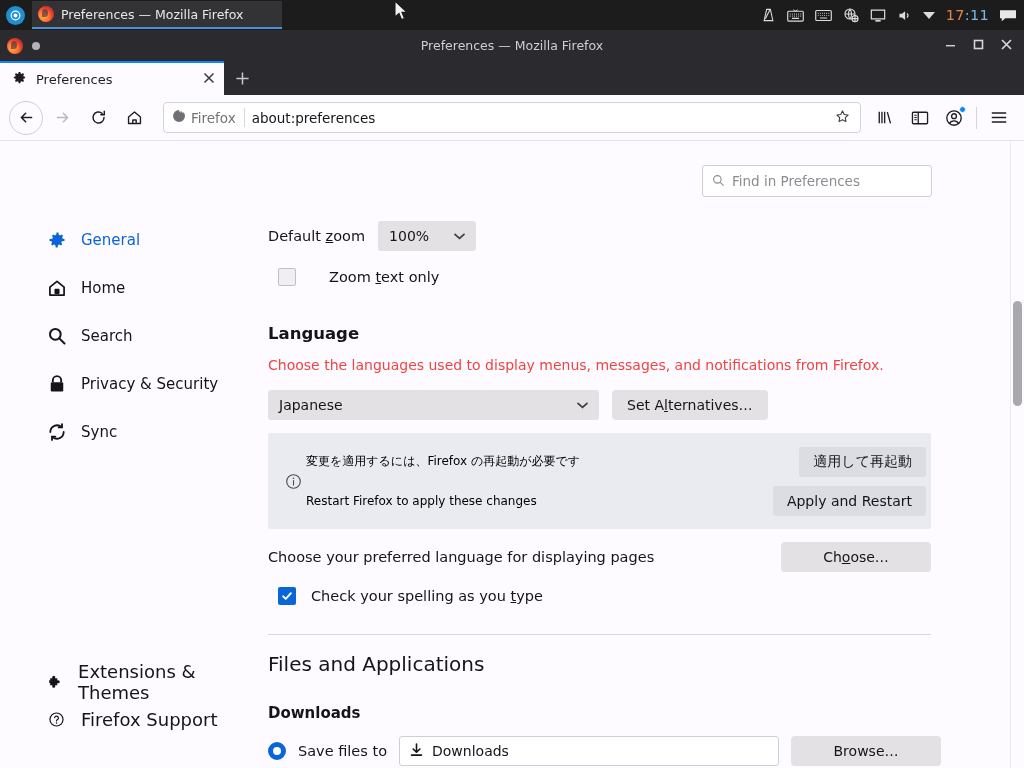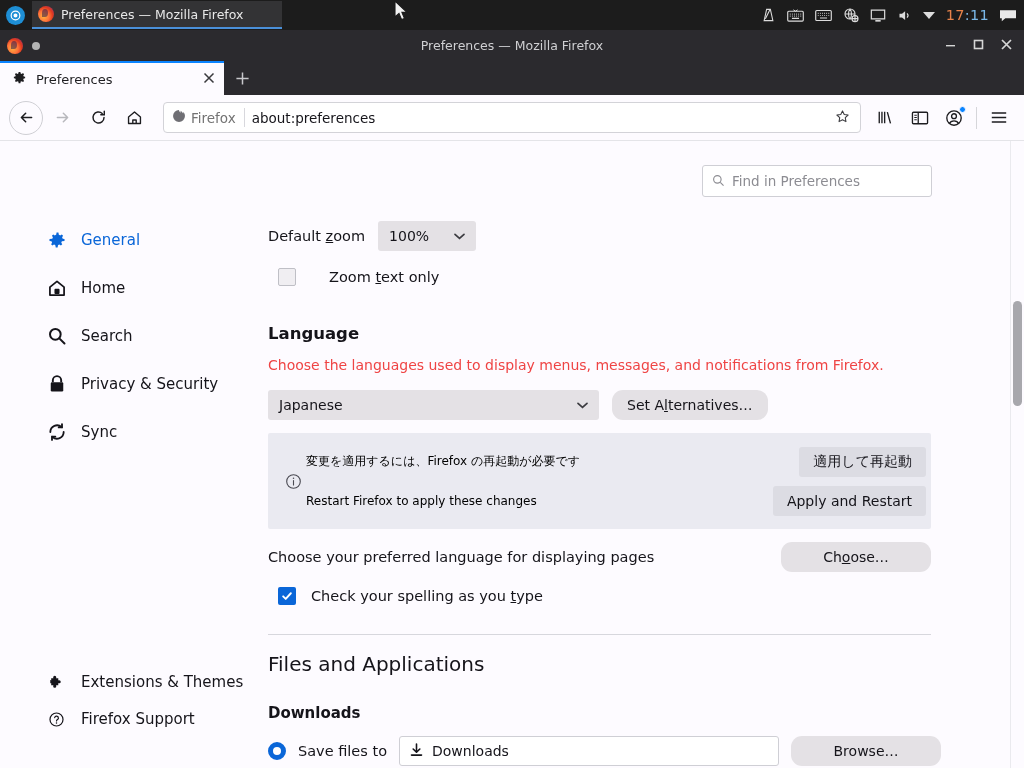--- a/index.html
+++ b/index.html
@@ -156,21 +156,21 @@
   .side-item {
     display: flex; align-items: center; gap: 14px;
     height: 30px; padding-left: 46px; margin-bottom: 18px;
     font-size: 15px; color: #15141a;
   }
   .side-item.active { color: #0a66d8; }
   .side-item .si-ico { width: 21px; display: flex; align-items: center; justify-content: center; }
   #prefs-sidebar-bottom {
     position: absolute; left: 0; bottom: 24px; width: 245px;
   }
-  .side-item.small { font-size: 15px; margin-bottom: 15px; height: 22px; }
+  .side-item.small { font-size: 18px; margin-bottom: 15px; height: 22px; }
   .side-item.small .si-ico { width: 21px; }
 
   
   #prefs-main {
     position: absolute; left: 245px; top: 0; width: 765px; height: 628px;
     padding: 80px 0 0 23px;
   }
   .row { display: flex; align-items: center; }
   .lbl { font-size: 14.5px; color: #15141a; }
   u.ak { text-decoration: underline; }
@@ -193,21 +193,21 @@
   .checkbox.on  { background: #0a66d8; color: #fff; font-size: 13px; font-weight: bold; }
   #zoom-text-row { gap: 33px; padding-left: 10px; margin-bottom: 38px; }
 
   
   .sec-head { font-size: 16.5px; font-weight: bold; color: #15141a; margin-bottom: 14px; }
   .sec-desc { font-size: 14px; color: #ef4444; margin-bottom: 17px; }
 
   #lang-row { gap: 13px; margin-bottom: 13px; }
   #lang-select { width: 331px; }
   .btn {
-    height: 30px; background: #e4e1e5; border-radius: 11px;
+    height: 30px; background: #e4e1e5; border-radius: 4px;
     display: flex; align-items: center; justify-content: center;
     padding: 0 15px; font-size: 14px; color: #15141a; white-space: nowrap;
   }
 
   
   #restart-notice {
     width: 663px; background: #eaeaf1; border-radius: 2px;
     display: flex; align-items: center; padding: 9px 5px 9px 12px;
     margin-bottom: 13px;
   }

